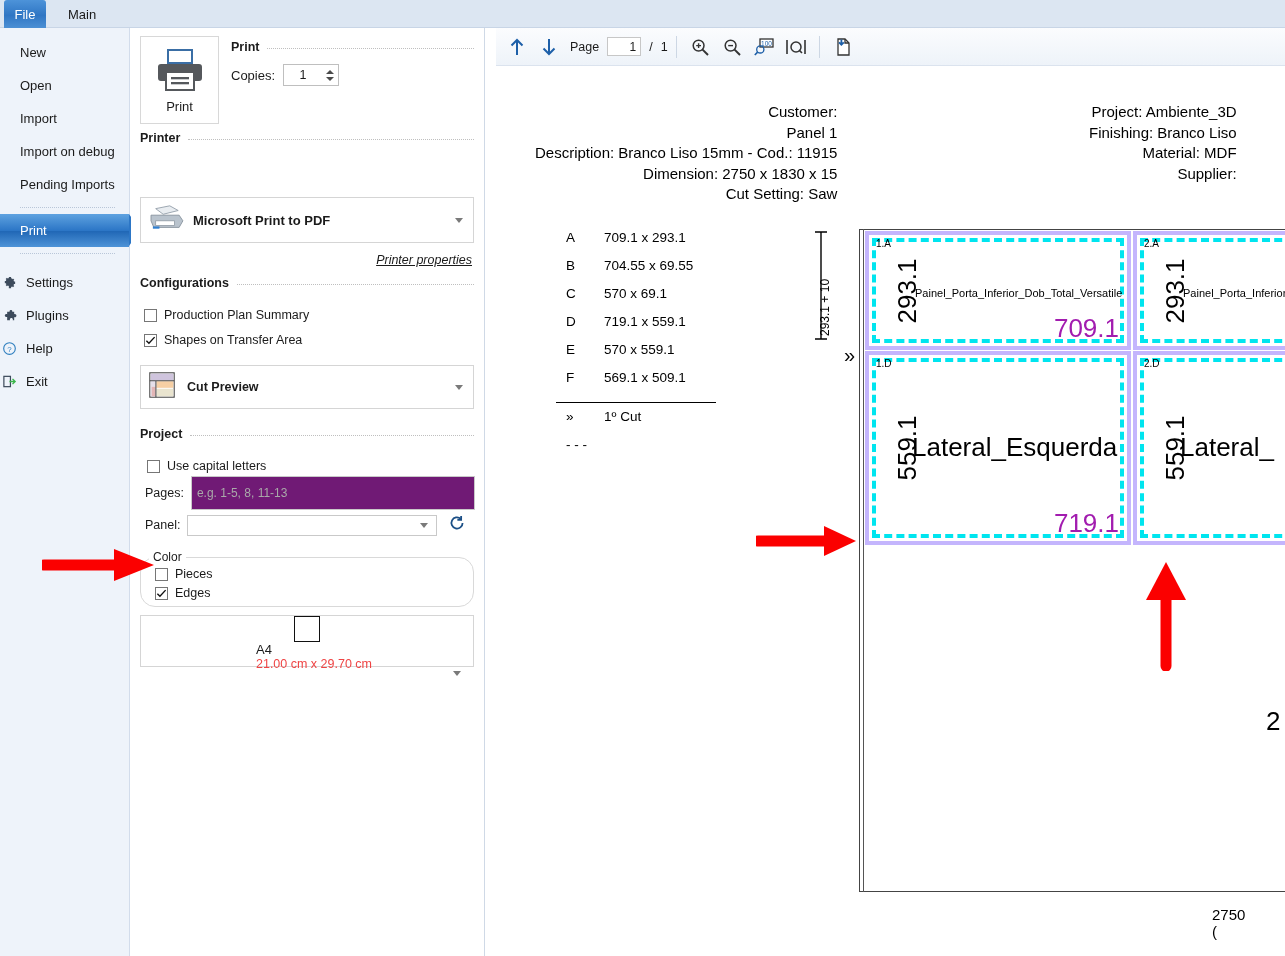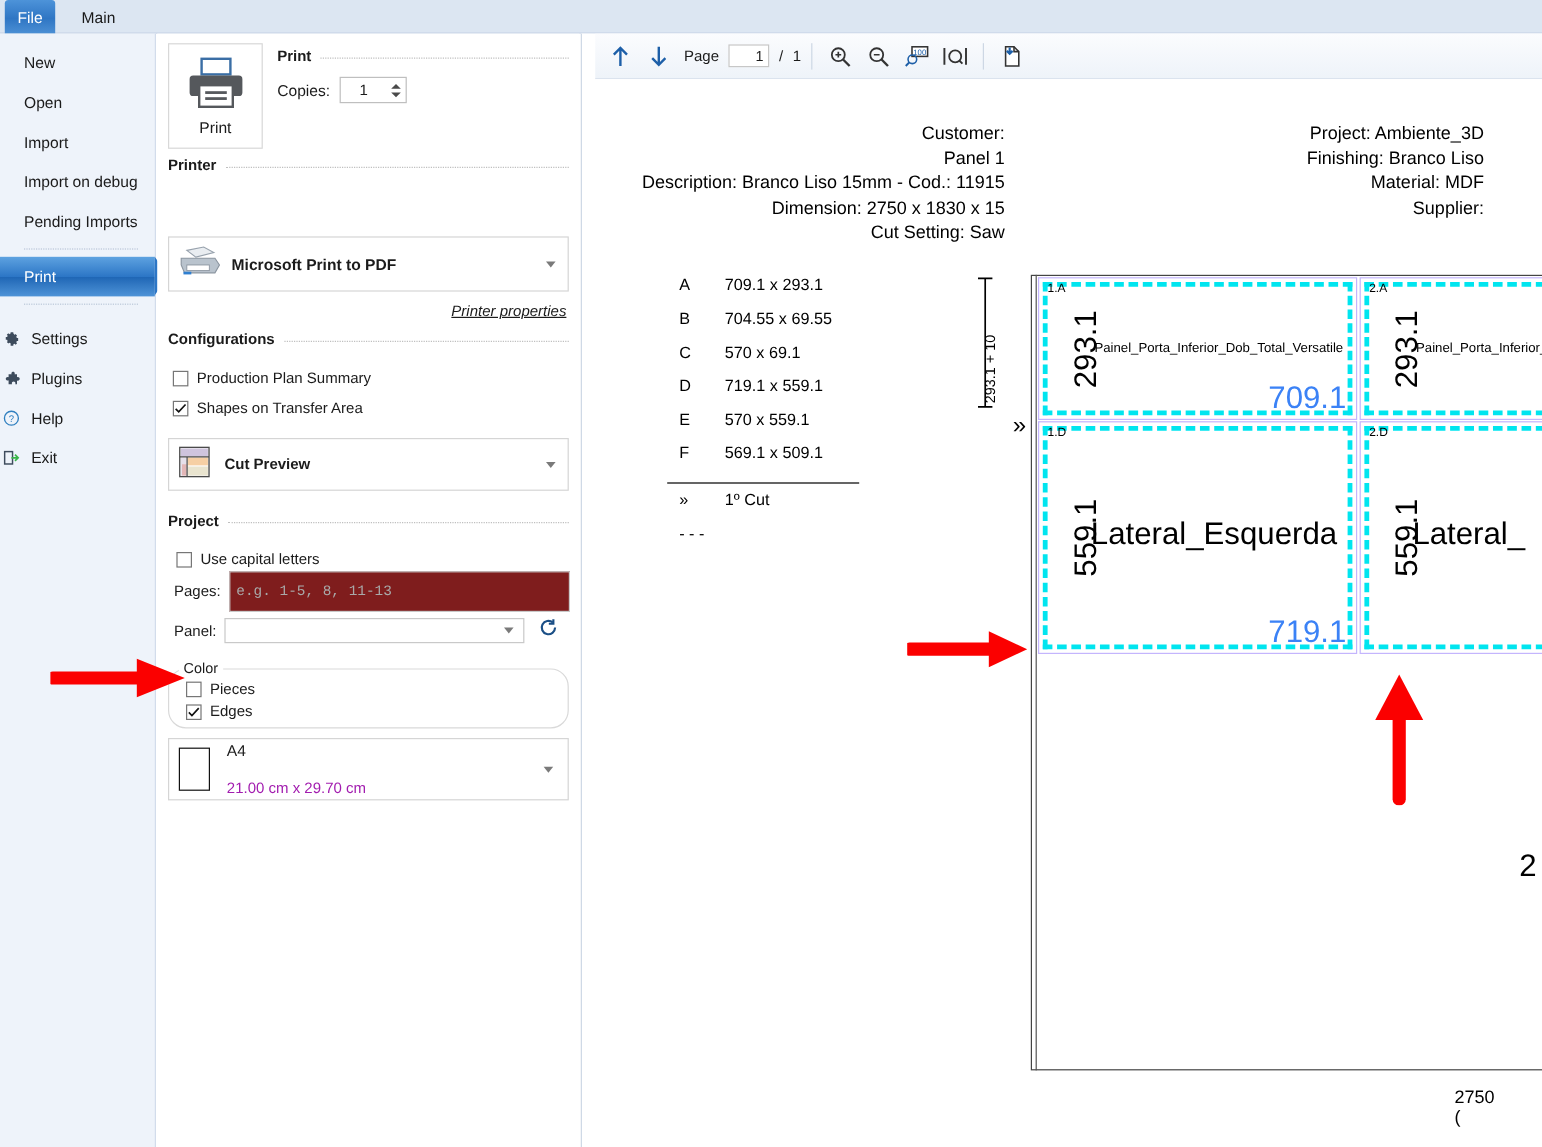--- a/index.html
+++ b/index.html
@@ -127,23 +127,23 @@
   .preview-combo {
     position: absolute; left: 9px; width: 334px; height: 44px;
     border: 1px solid #d5d5d5; background: #fff;
     display: flex; align-items: center; padding: 0 6px;
   }
   .preview-combo .name { font-size: 12.5px; font-weight: bold; color:#1b1b1b; margin-left: 10px; }
 
   .field-row { display: flex; align-items: center; gap: 7px; text-align: right; }
   .field-row .flabel { font-size: 12.5px; color:#1b1b1b; }
   .textbox {
-    height: 20px; border: 1px solid #c9c9c9; background: #7f1d1d;
+    height: 20px; border: 1px solid #c9c9c9; background: #701a75;
     display: flex; align-items: center; padding: 16px 5px;
-    font-size: 12px; color: #1b1b1b; font-family: Liberation Mono, monospace;
+    font-size: 12px; color: #1b1b1b;
   }
   .textbox.placeholder { color: #a9a9a9; font-style: normal; }
 
   .combo-sm {
     height: 21px; border: 1px solid #c9c9c9; background: #fff;
     display: flex; align-items: center; padding: 0 4px;
   }
 
   .group {
     position: absolute; left: 9px; width: 334px;
@@ -155,21 +155,21 @@
   }
 
   .paper-combo {
     position: absolute; left: 9px; width: 334px; height: 52px;
     border: 1px solid #d5d5d5; background: #fff;
     display: flex; align-items: center; padding: 0 8px;
   }
   .paper-ic { width: 26px; height: 36px; border: 1.5px solid #111; background:#fff; flex:0 0 26px;}
   .paper-txt { margin-left: 14px; }
   .paper-txt .t1 { font-size: 13px; color: #1b1b1b; }
-  .paper-txt .t2 { font-size: 12.5px; color: #a21caf; margin-top: 17px; }
+  .paper-txt .t2 { font-size: 12.5px; color: #ef4444; margin-top: 0; }
 
   
   .previewpane {
     position: absolute; left: 484px; top: 28px; width: 801px; height: 928px;
     background: #ffffff;
     border-left: 1px solid #cfd9e6;
   }
   .gutter {
     position: absolute; left: 484px; top: 28px; width: 12px; height: 928px;
     background: linear-gradient(90deg,#eef2f7 0%, #e7edf5 60%, #dfe8f3 100%);
@@ -207,34 +207,34 @@
   .legend-row .k { width: 48px; text-align: left; padding-left: 10px; }
   .legend-row .v { }
   .legend-rule { width: 160px; border-top: 1.6px solid #000; margin: 4px 0 6px 0; }
 
   
   .diagram { position: absolute; left: 0; top: 0; }
   .sheet-rect {
     position: absolute; border: 1px solid #444; background: #fff;
   }
   .piece {
-    position: absolute; background: #fff; border: 1px solid #c4b5fd;
+    position: absolute; background: #fff; border: 4px solid #c4b5fd;
   }
   .edgeband {
     position: absolute; left: 3px; top: 3px; right: 3px; bottom: 3px;
     border: 4px dashed #00e5ef; pointer-events: none;
   }
   .pc-id { position: absolute; left: 7px; top: 3px; font-size: 10px; color:#000; }
   .pc-h {
     position: absolute; left: 6px; top: 50%; transform: translateY(-50%) rotate(-90deg);
     transform-origin: center; font-size: 26px; color: #000; white-space: nowrap;
   }
   .pc-name { position: absolute; font-size: 11px; color: #000; white-space: nowrap; }
   .pc-name.big { font-size: 26px; }
-  .pc-w { position: absolute; right: 8px; bottom: 2px; font-size: 26px; color:#3b82f6; }
+  .pc-w { position: absolute; right: 8px; bottom: 2px; font-size: 26px; color:#a21caf; }
   .dimlabel {
     position: absolute; font-size: 12px; color: #000; white-space: nowrap;
     transform: rotate(-90deg); transform-origin: left top;
   }
   .cutmark { position: absolute; font-size: 20px; color: #000; }
 
   .arrow-red { position: absolute; }
 
   .bottom-dim { position: absolute; font-size: 15px; color: #000; }
 </style>
@@ -456,21 +456,21 @@
       <div class="chk" style="position:absolute; left:14px; top:28px;">
         <span class="box">
           <svg width="11" height="11" viewBox="0 0 12 12">
               <path d="M1.5 6.2L4.3 9 10.5 2.3" fill="none" stroke="#111" stroke-width="1.5"></path>
             </svg>
         </span>
         <span>Edges</span>
       </div>
     </div>
 
-    <div class="paper-combo" style="top:587px;">
+    <div class="paper-combo" style="top:587px;flex-direction:column;">
       <span class="paper-ic"></span>
       <span class="paper-txt">
         <div class="t1">A4</div>
         <div class="t2">21.00 cm x 29.70 cm</div>
       </span>
       <span class="caret"></span>
     </div>
   </div>
 
   <div class="gutter"></div>

